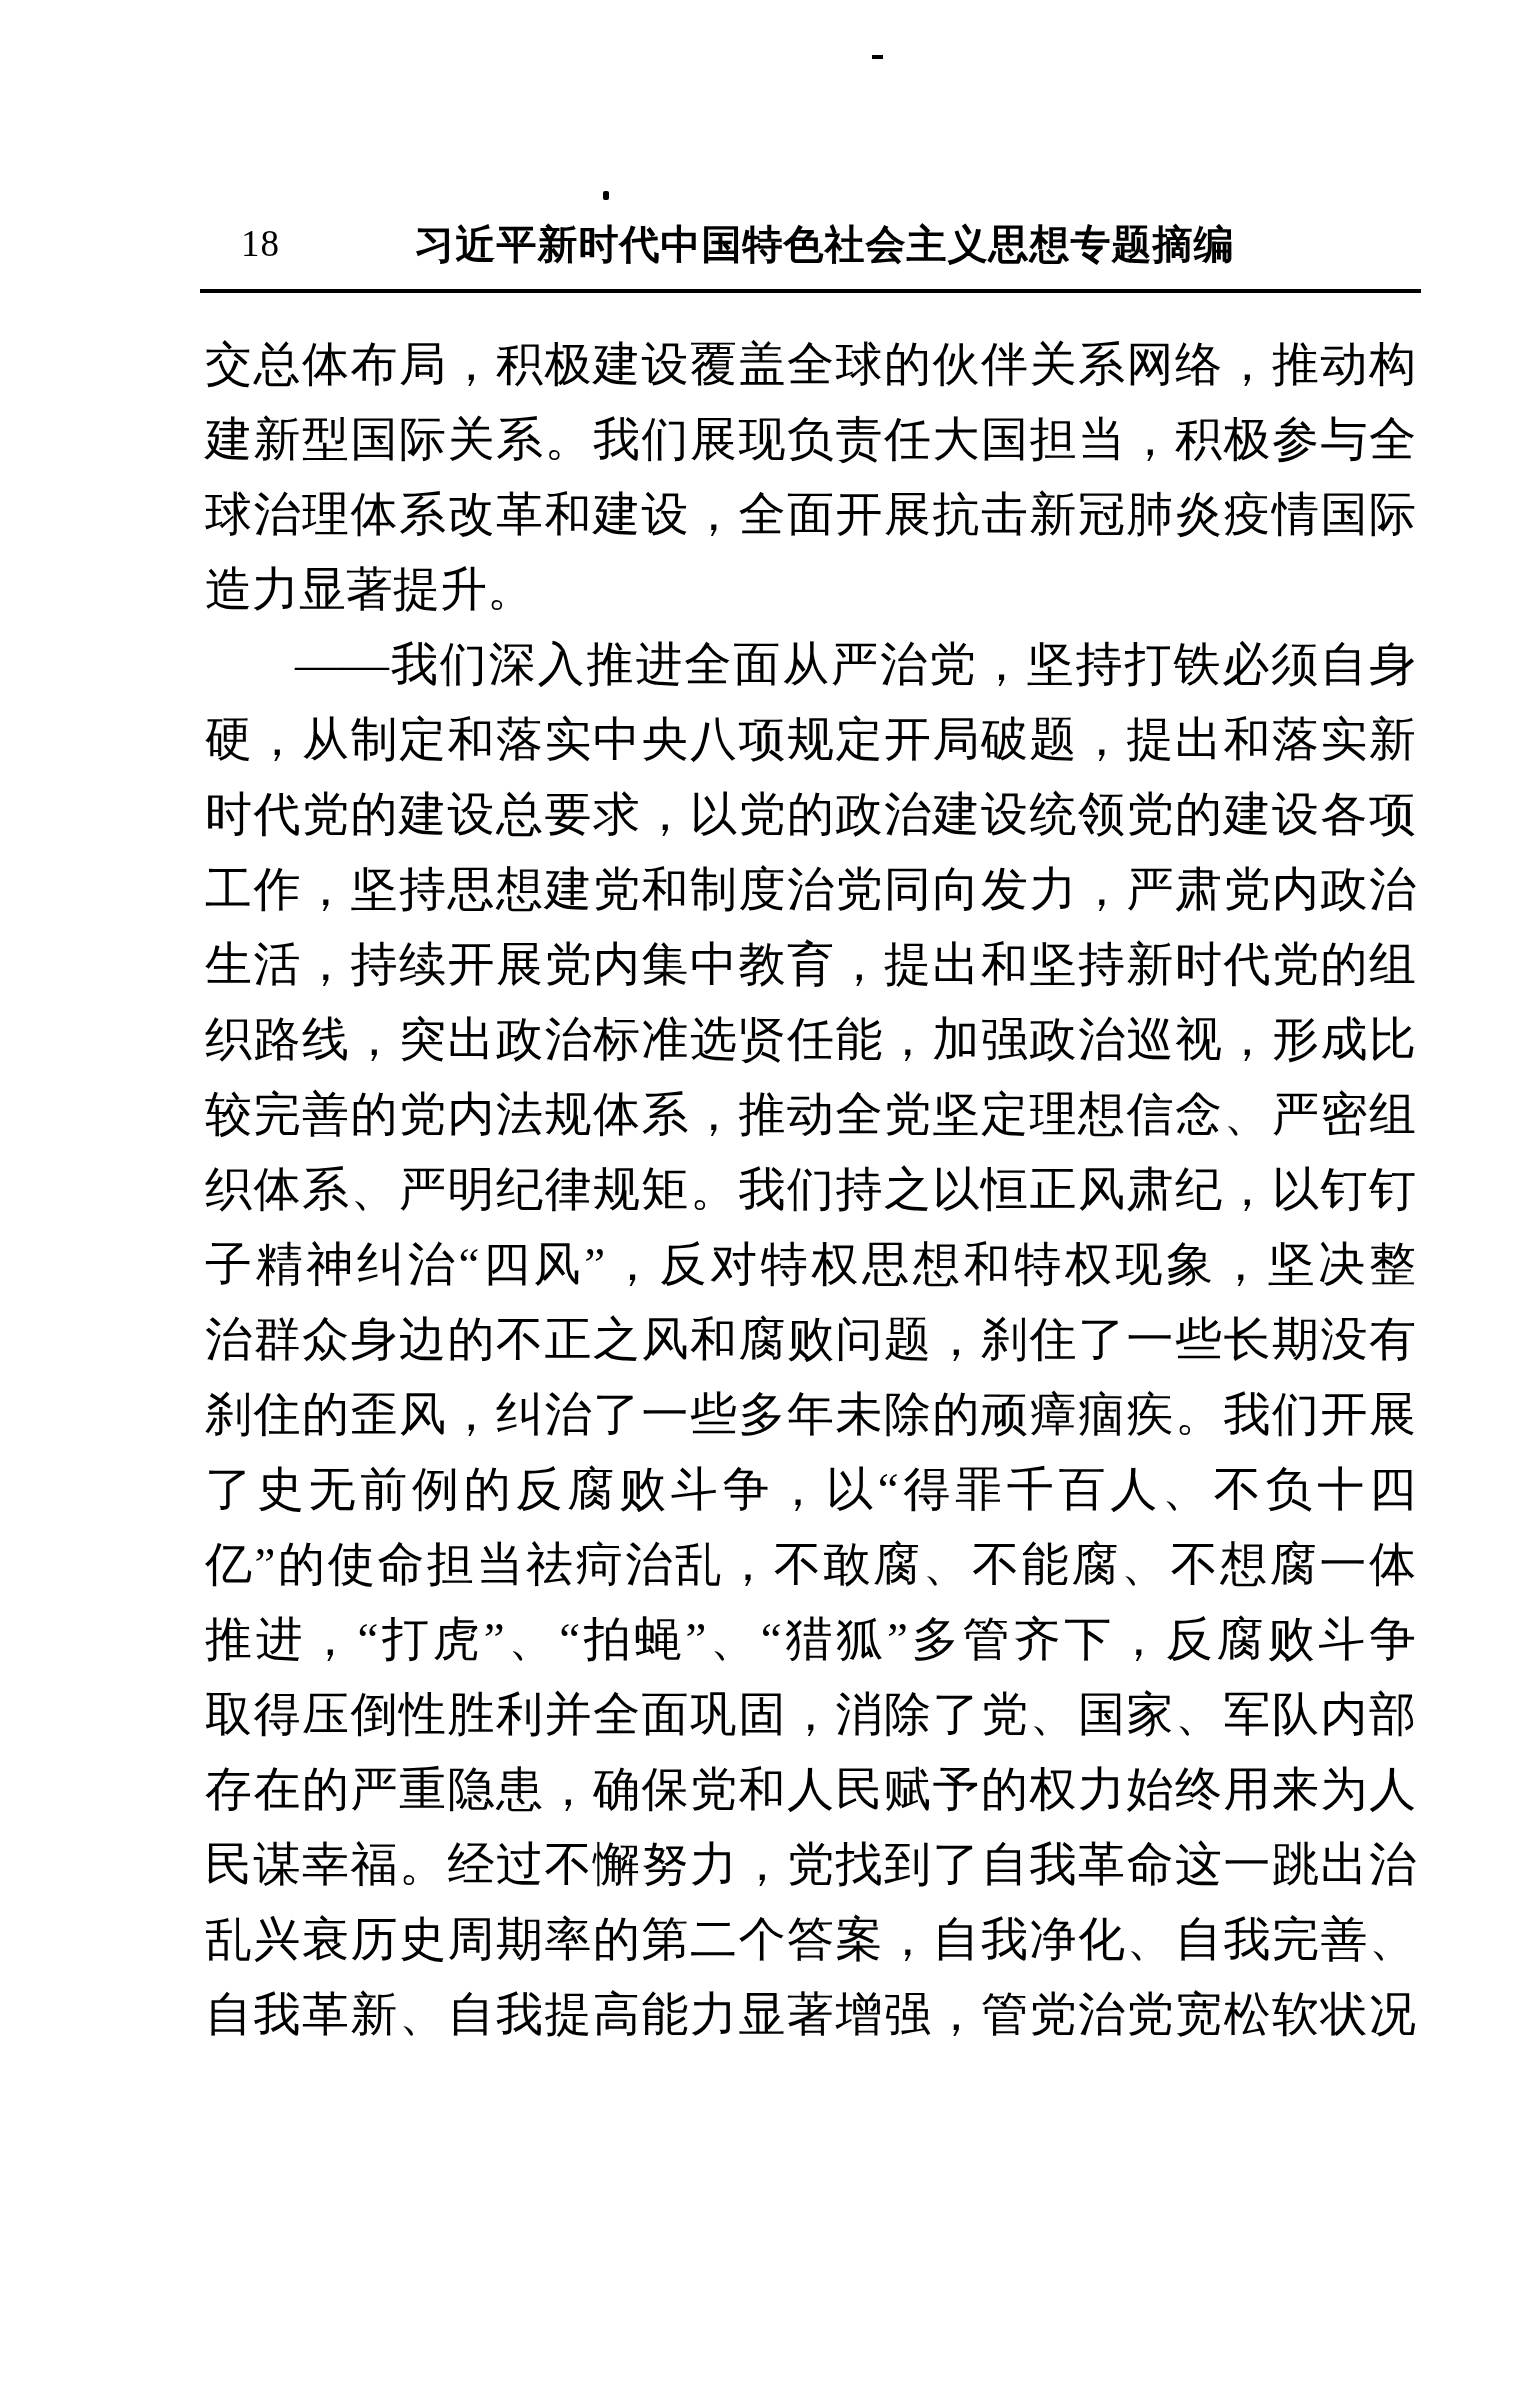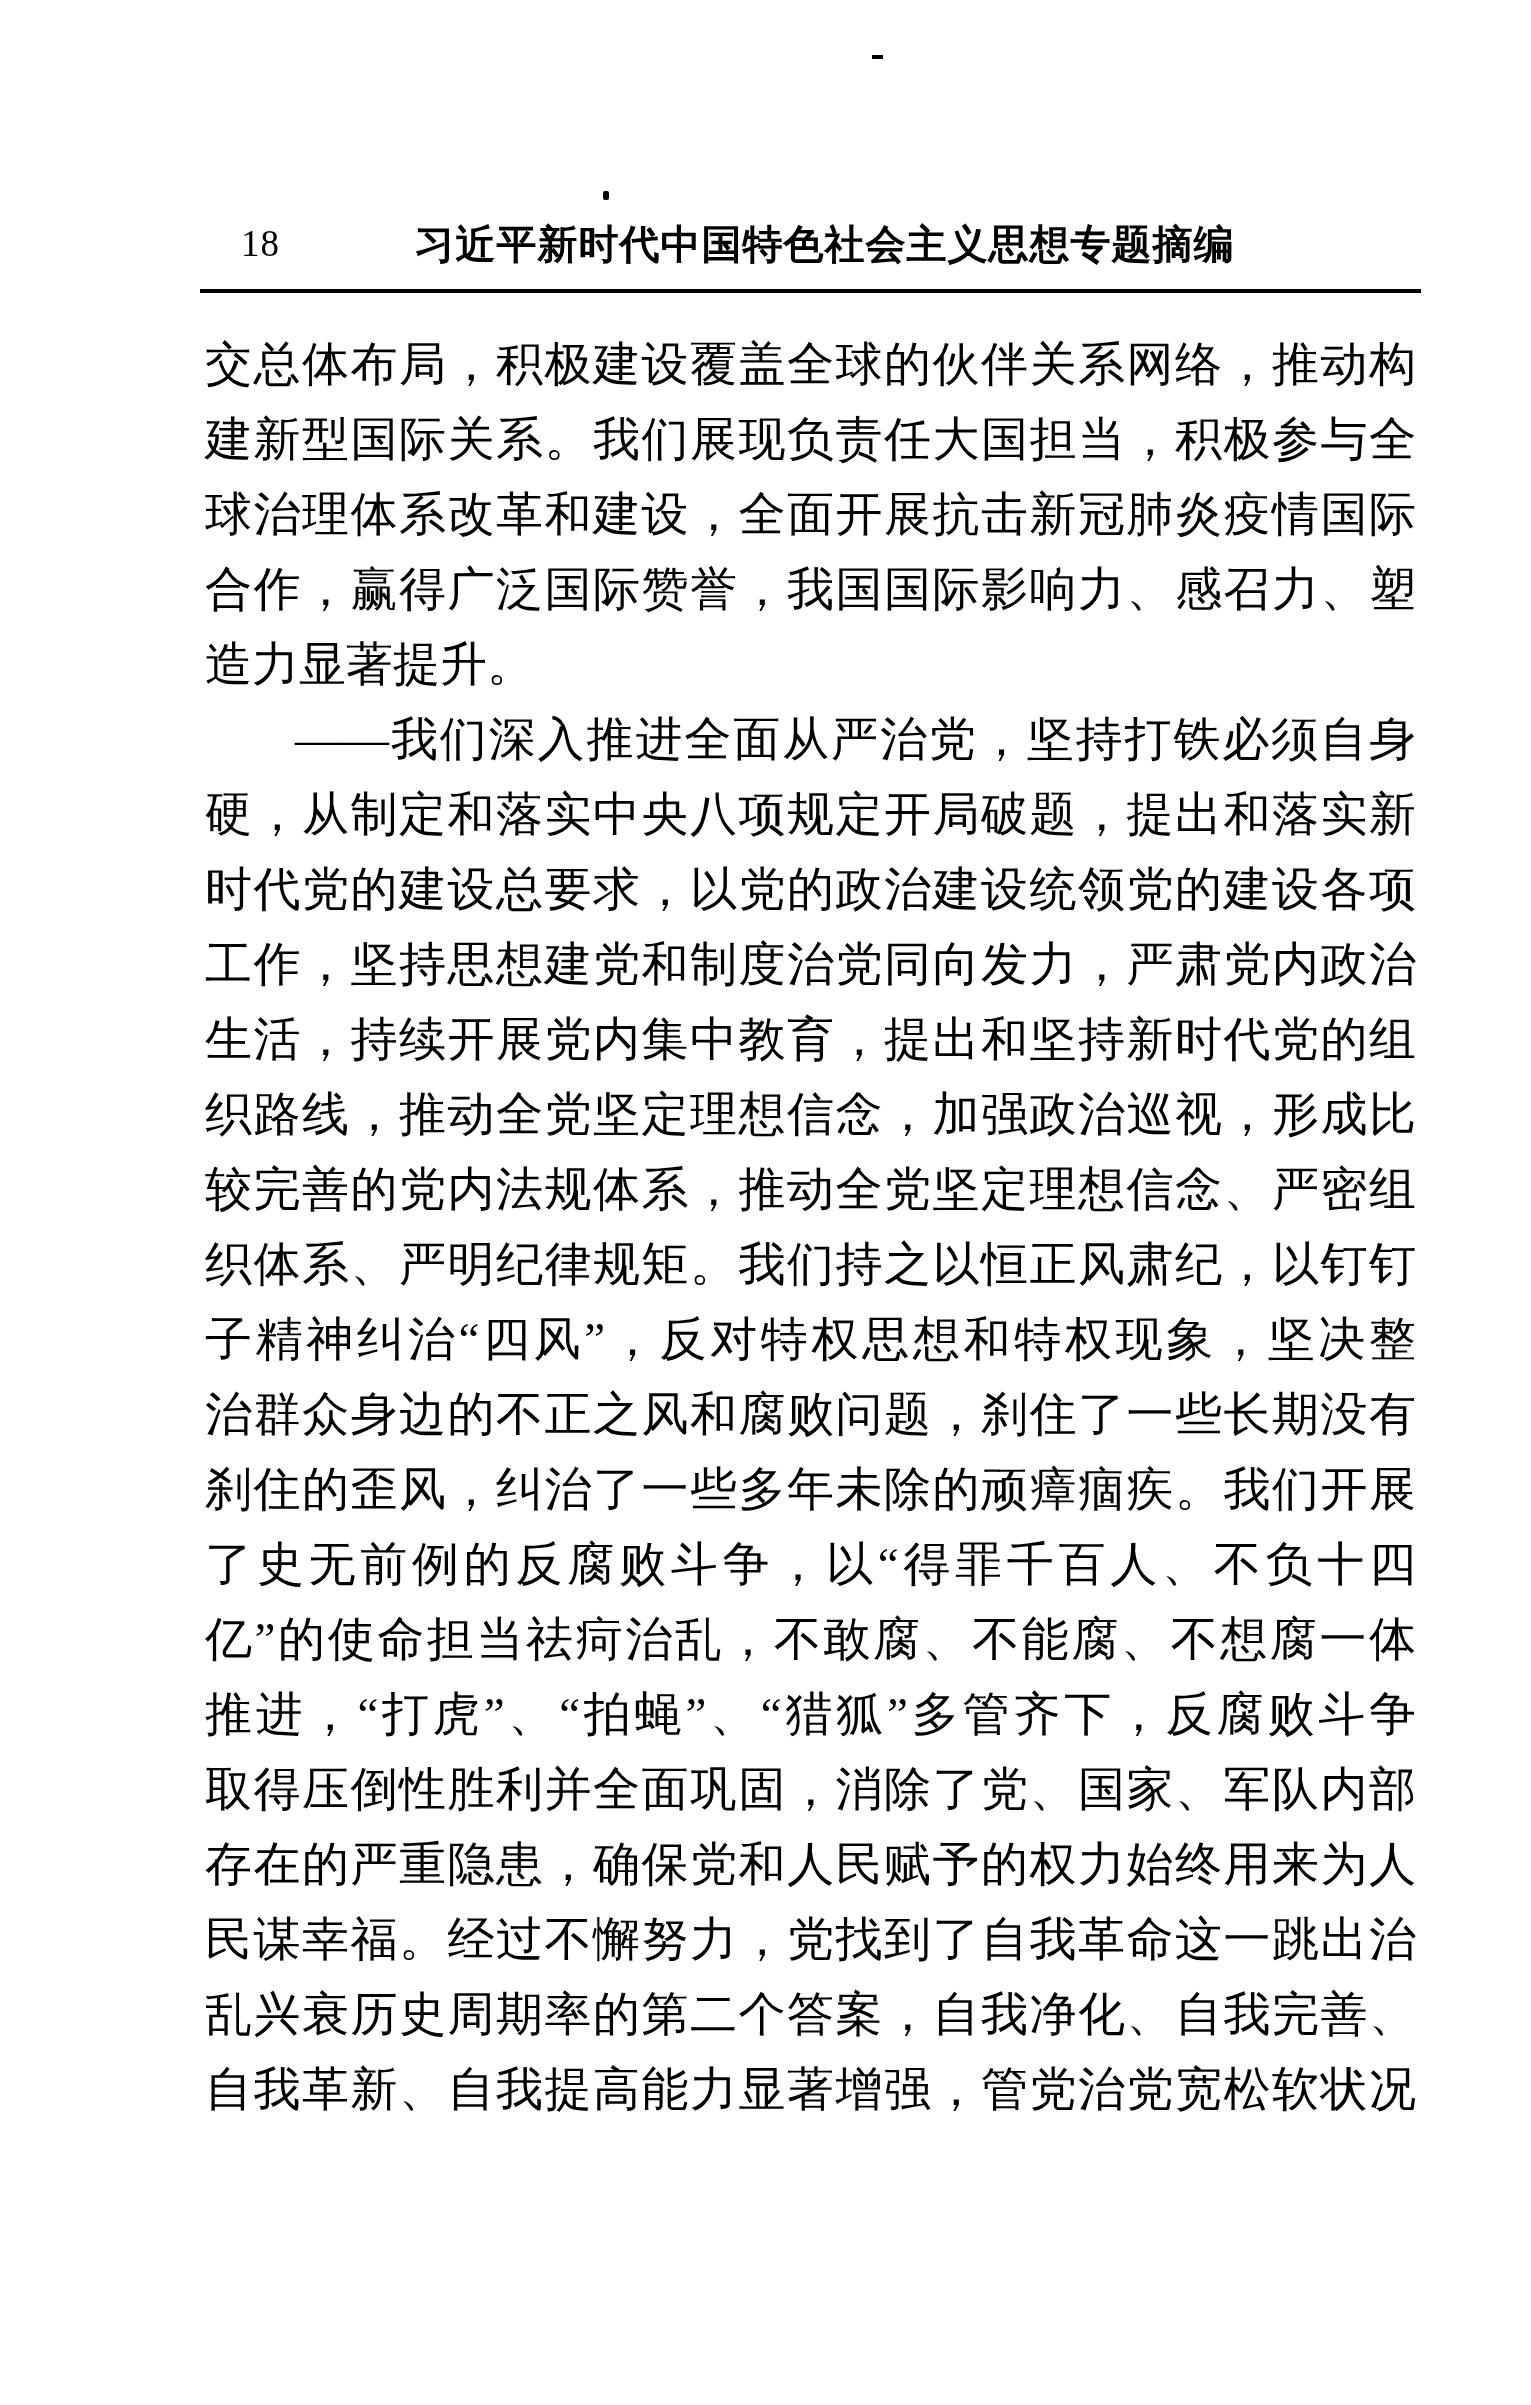--- a/index.html
+++ b/index.html
@@ -87,30 +87,29 @@
     <span class="running-title">习近平新时代中国特色社会主义思想专题摘编</span>
   </div>
 
   <div class="rule"></div>
 
   <div class="body-text" id="body-text">
       <div class="para">
         <div class="line">交总体布局，积极建设覆盖全球的伙伴关系网络，推动构</div>
         <div class="line">建新型国际关系。我们展现负责任大国担当，积极参与全</div>
         <div class="line">球治理体系改革和建设，全面开展抗击新冠肺炎疫情国际</div>
-        <div class="line">合作，赢得广泛国际赞誉，我国国际影响力、感召力、塑</div>
         <div class="line short-line">造力显著提升。</div>
       </div>
       <div class="para">
         <div class="line indent-line">——我们深入推进全面从严治党，坚持打铁必须自身</div>
         <div class="line">硬，从制定和落实中央八项规定开局破题，提出和落实新</div>
         <div class="line">时代党的建设总要求，以党的政治建设统领党的建设各项</div>
         <div class="line">工作，坚持思想建党和制度治党同向发力，严肃党内政治</div>
         <div class="line">生活，持续开展党内集中教育，提出和坚持新时代党的组</div>
-        <div class="line">织路线，推动全党坚定理想信念，加强政治巡视，形成比</div>
+        <div class="line">织路线，突出政治标准选贤任能，加强政治巡视，形成比</div>
         <div class="line">较完善的党内法规体系，推动全党坚定理想信念、严密组</div>
         <div class="line">织体系、严明纪律规矩。我们持之以恒正风肃纪，以钉钉</div>
         <div class="line">子精神纠治“四风”，反对特权思想和特权现象，坚决整</div>
         <div class="line">治群众身边的不正之风和腐败问题，刹住了一些长期没有</div>
         <div class="line">刹住的歪风，纠治了一些多年未除的顽瘴痼疾。我们开展</div>
         <div class="line">了史无前例的反腐败斗争，以“得罪千百人、不负十四</div>
         <div class="line">亿”的使命担当祛疴治乱，不敢腐、不能腐、不想腐一体</div>
         <div class="line">推进，“打虎”、“拍蝇”、“猎狐”多管齐下，反腐败斗争</div>
         <div class="line">取得压倒性胜利并全面巩固，消除了党、国家、军队内部</div>
         <div class="line">存在的严重隐患，确保党和人民赋予的权力始终用来为人</div>

